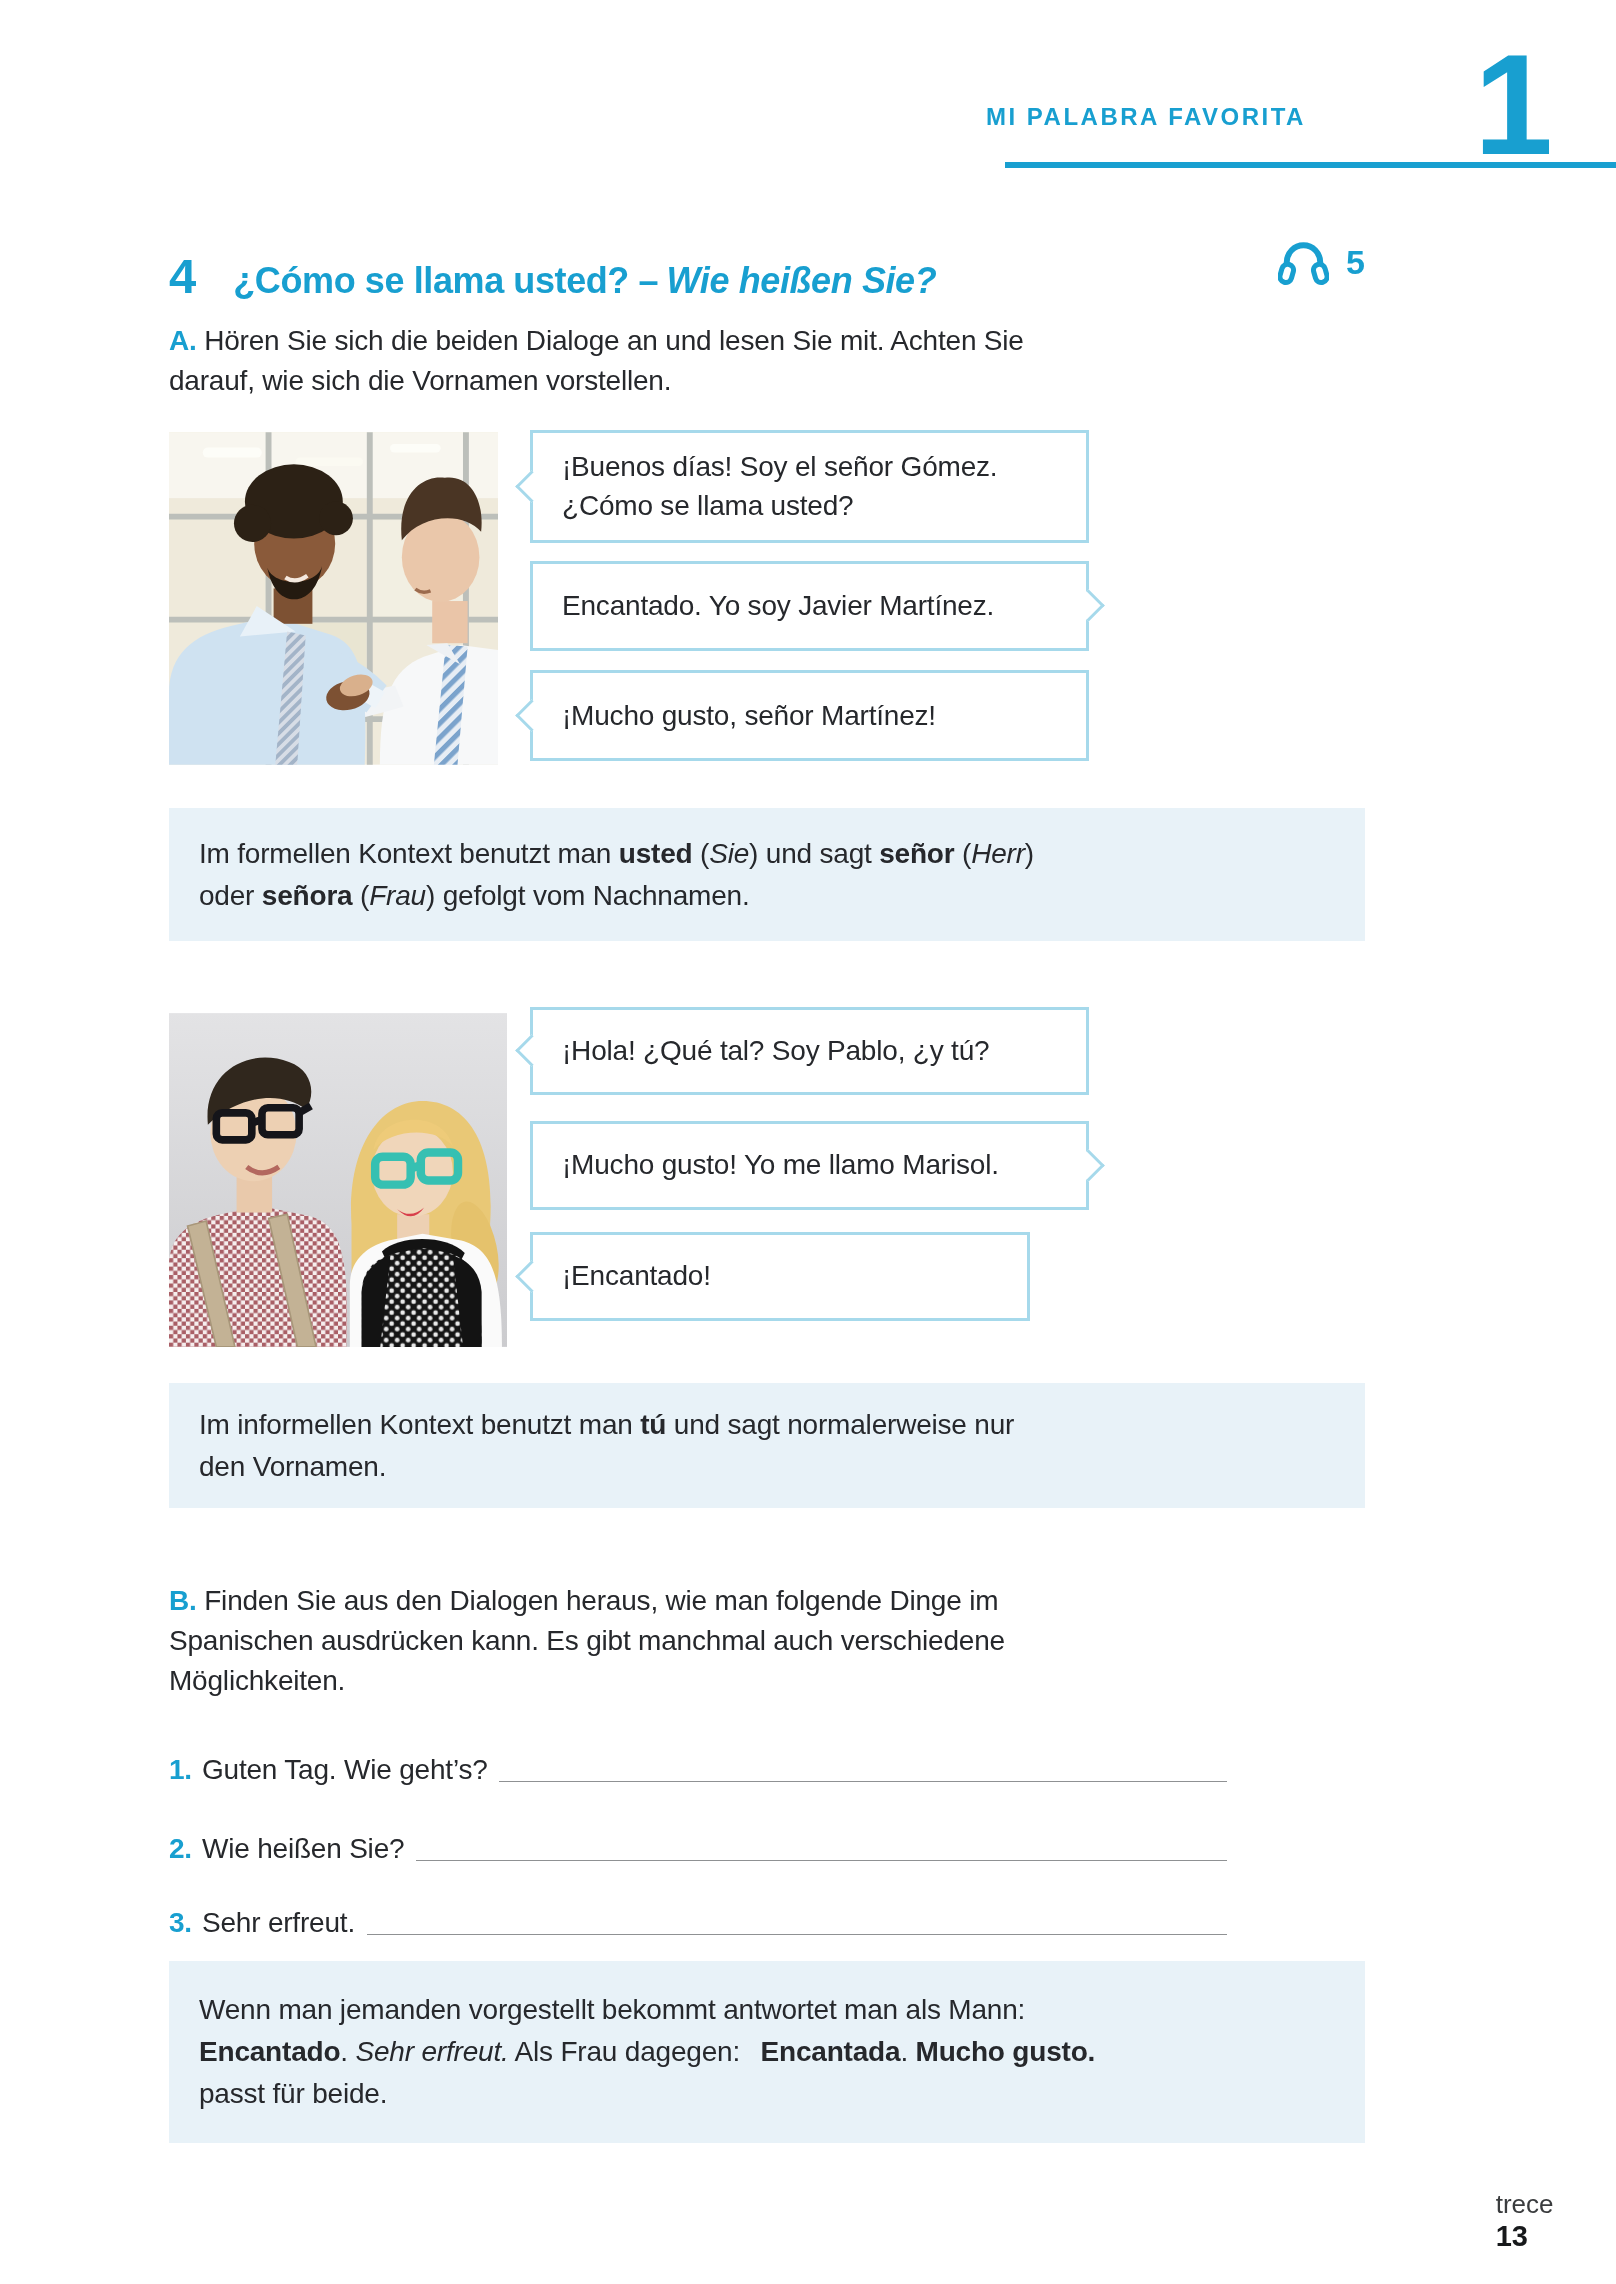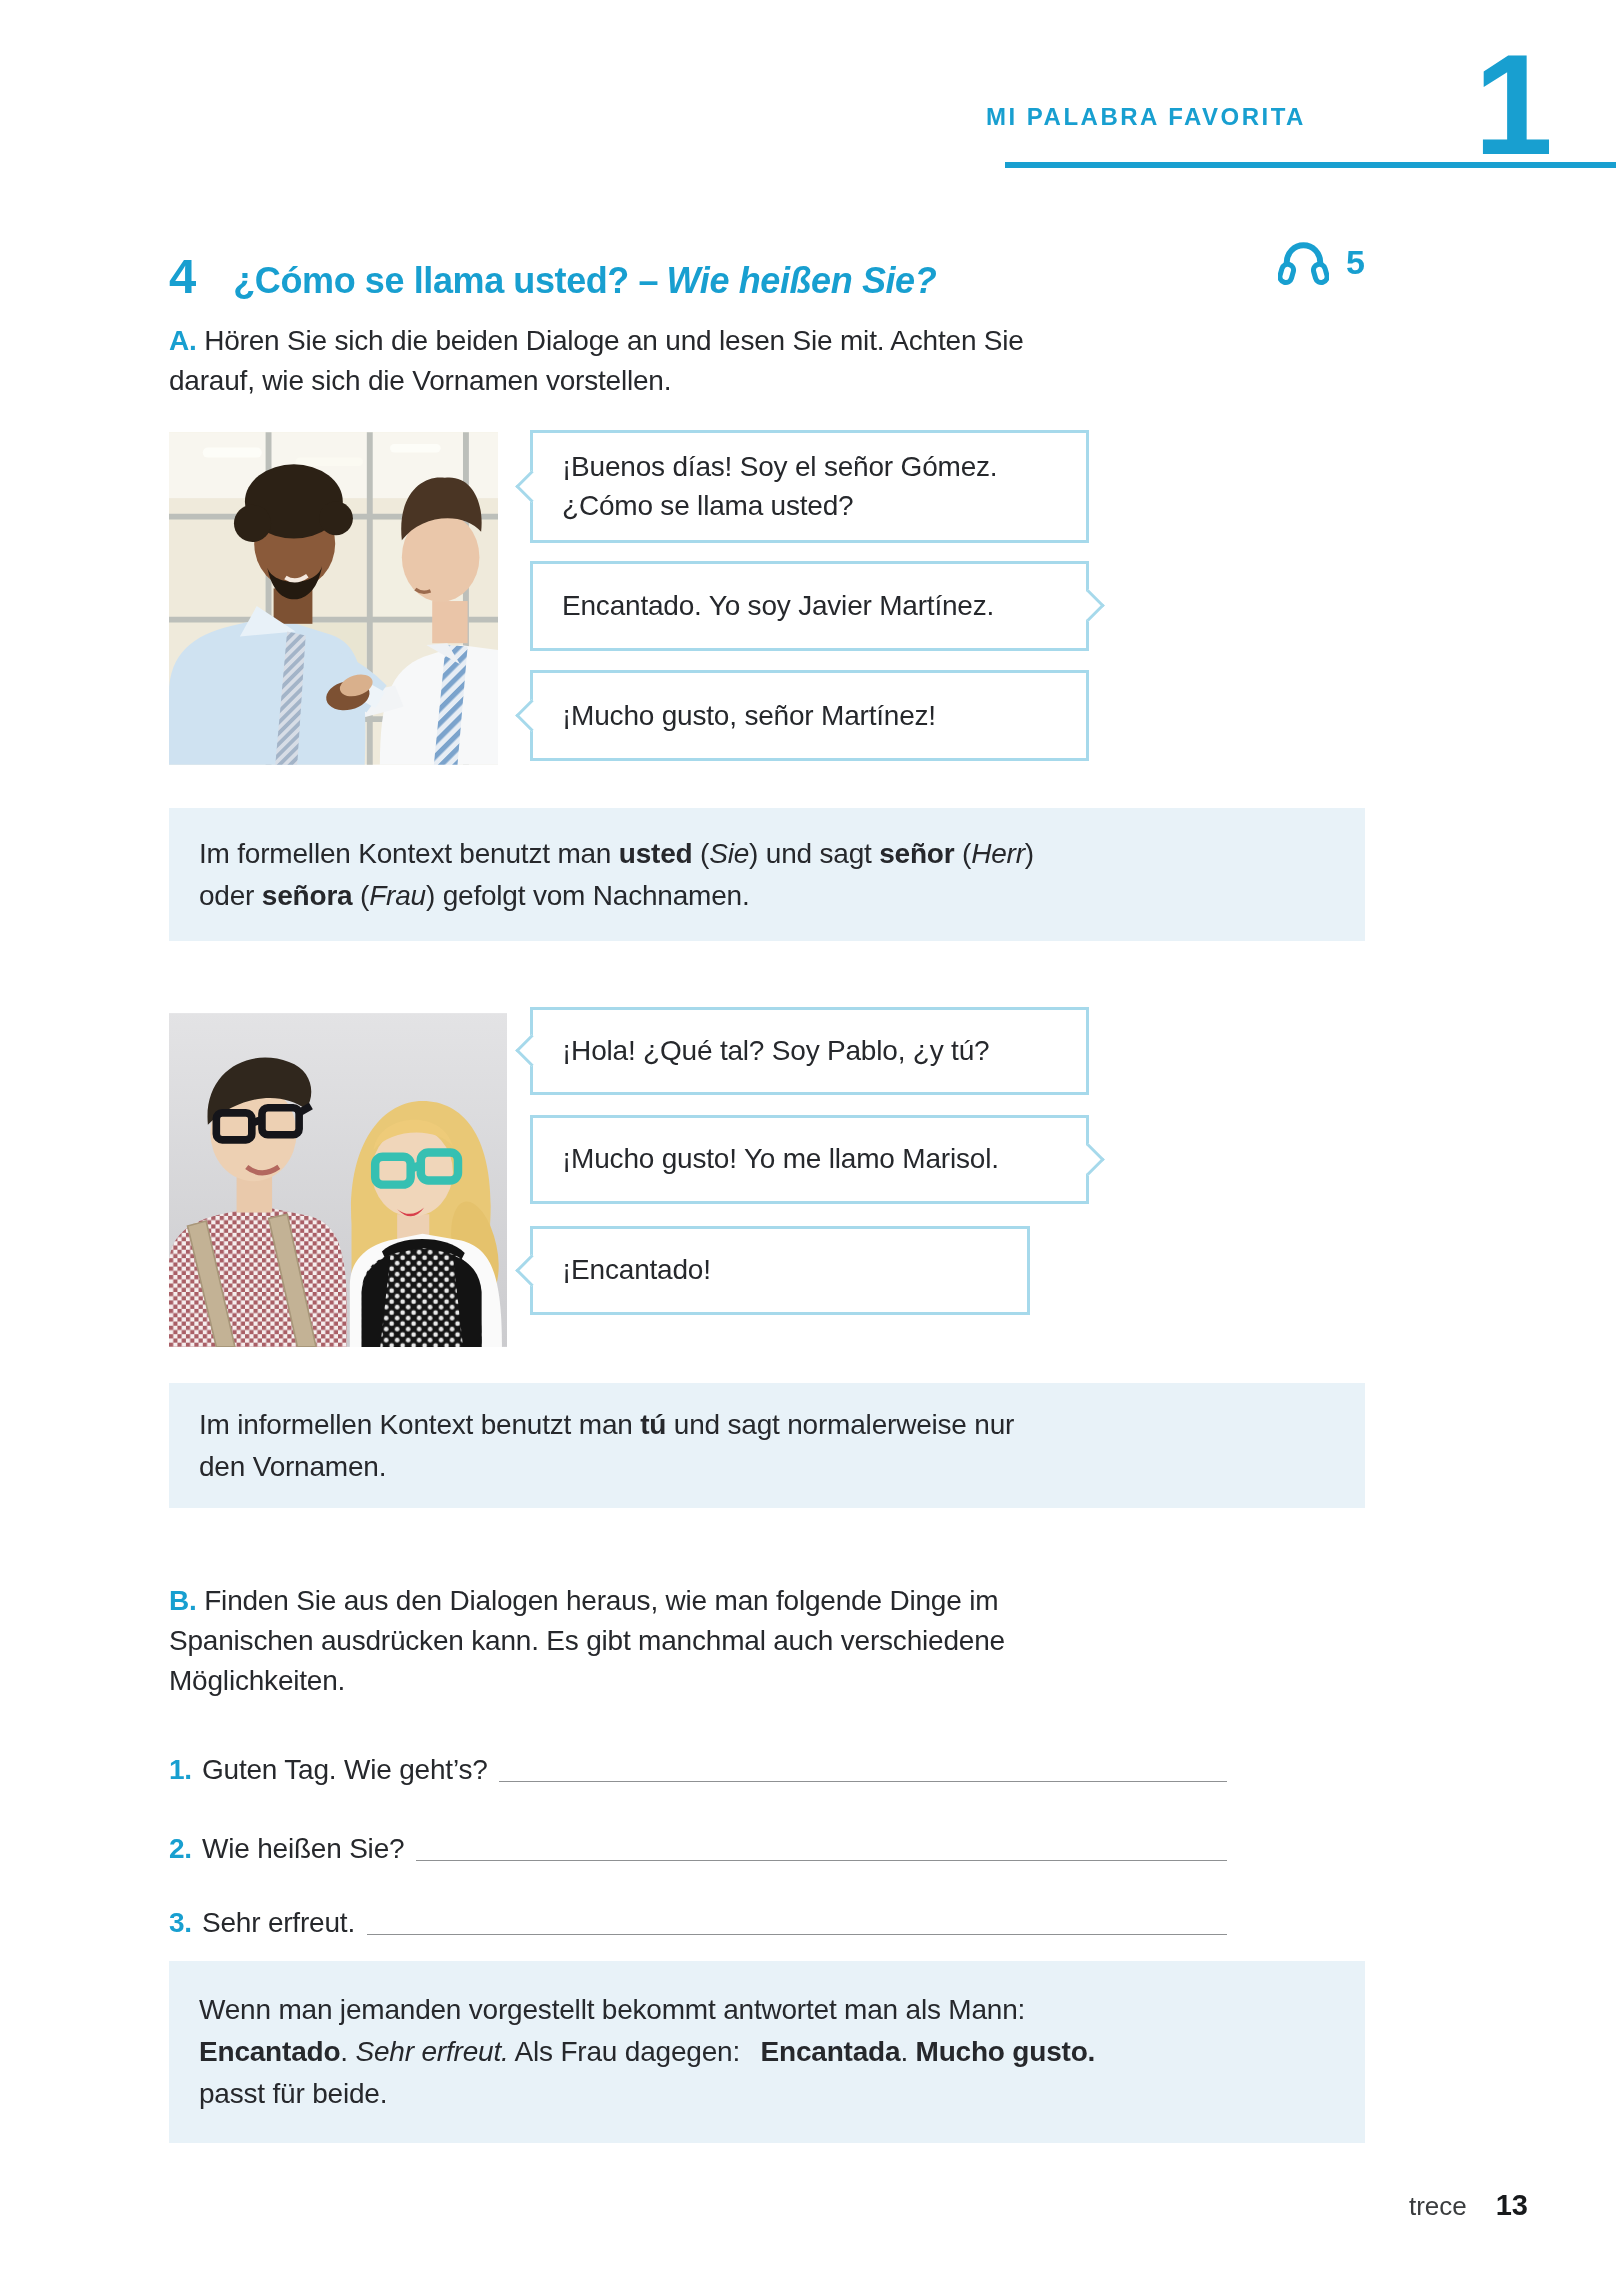--- a/index.html
+++ b/index.html
@@ -50,40 +50,40 @@
     position:relative;background:#fff;border:3.4px solid var(--bubble);
     display:flex;align-items:center;box-sizing:border-box;width:100%;
     padding:16px 29px;font-size:28px;line-height:1.38;letter-spacing:-0.2px;
   }
   .tail{position:absolute;width:20px;height:20px;background:#fff;top:50%;margin-top:-11.8px;transform:rotate(45deg);}
   .tail-left{left:-13.5px;border-left:3.4px solid var(--bubble);border-bottom:3.4px solid var(--bubble);}
   .tail-right{right:-13.5px;border-right:3.4px solid var(--bubble);border-top:3.4px solid var(--bubble);}
   .b-h134{height:113px;margin-bottom:17.7px;}
   .b-h106{height:90px;margin-bottom:19.4px;}
   .b-h108{height:91px;}
-  .b-h110{height:88px;margin-bottom:20px;}
+  .b-h110{height:88px;margin-bottom:26px;}
   .b-h105a{height:89px;margin-bottom:22px;}
   .b-h105b{height:89px;width:500px;}
   
   .note{
     position:absolute;left:169px;width:1196px;background:var(--notebg);
     box-sizing:border-box;display:flex;align-items:center;
     padding:0 30px;font-size:28px;line-height:1.5;letter-spacing:-0.2px;
   }
   .note1{top:808px;height:133px;}
   .note2{top:1383px;height:125px;}
   .note3{top:1961px;height:182px;}
   
   .ex-item{position:absolute;left:169px;width:1058px;display:flex;align-items:flex-end;
     font-size:28px;letter-spacing:-0.2px;line-height:1.3;}
   .ex1{top:1752px;}.ex2{top:1831px;}.ex3{top:1905px;}
   .ex-num{color:var(--cyan);font-weight:bold;margin-right:10px;}
   .ex-line{flex:1;border-bottom:1.7px solid var(--line);margin-left:11.8px;margin-bottom:6.8px;height:0;}
   
-  .footer{position:absolute;right:88px;top:2189px;display:flex;align-items:baseline;}
+  .footer{position:absolute;right:88px;top:2189px;display:flex;align-items:baseline;flex-direction:column;}
   .footer .word{font-size:26px;color:#3a3c3e;}
   .footer .num{font-size:29px;font-weight:bold;color:#17191b;margin-left:29px;}
 </style>
 </head>
 <body>
 
 <div class="page">
 
   <div class="series-title">MI PALABRA FAVORITA</div>
   <div class="unit-number">1</div>

